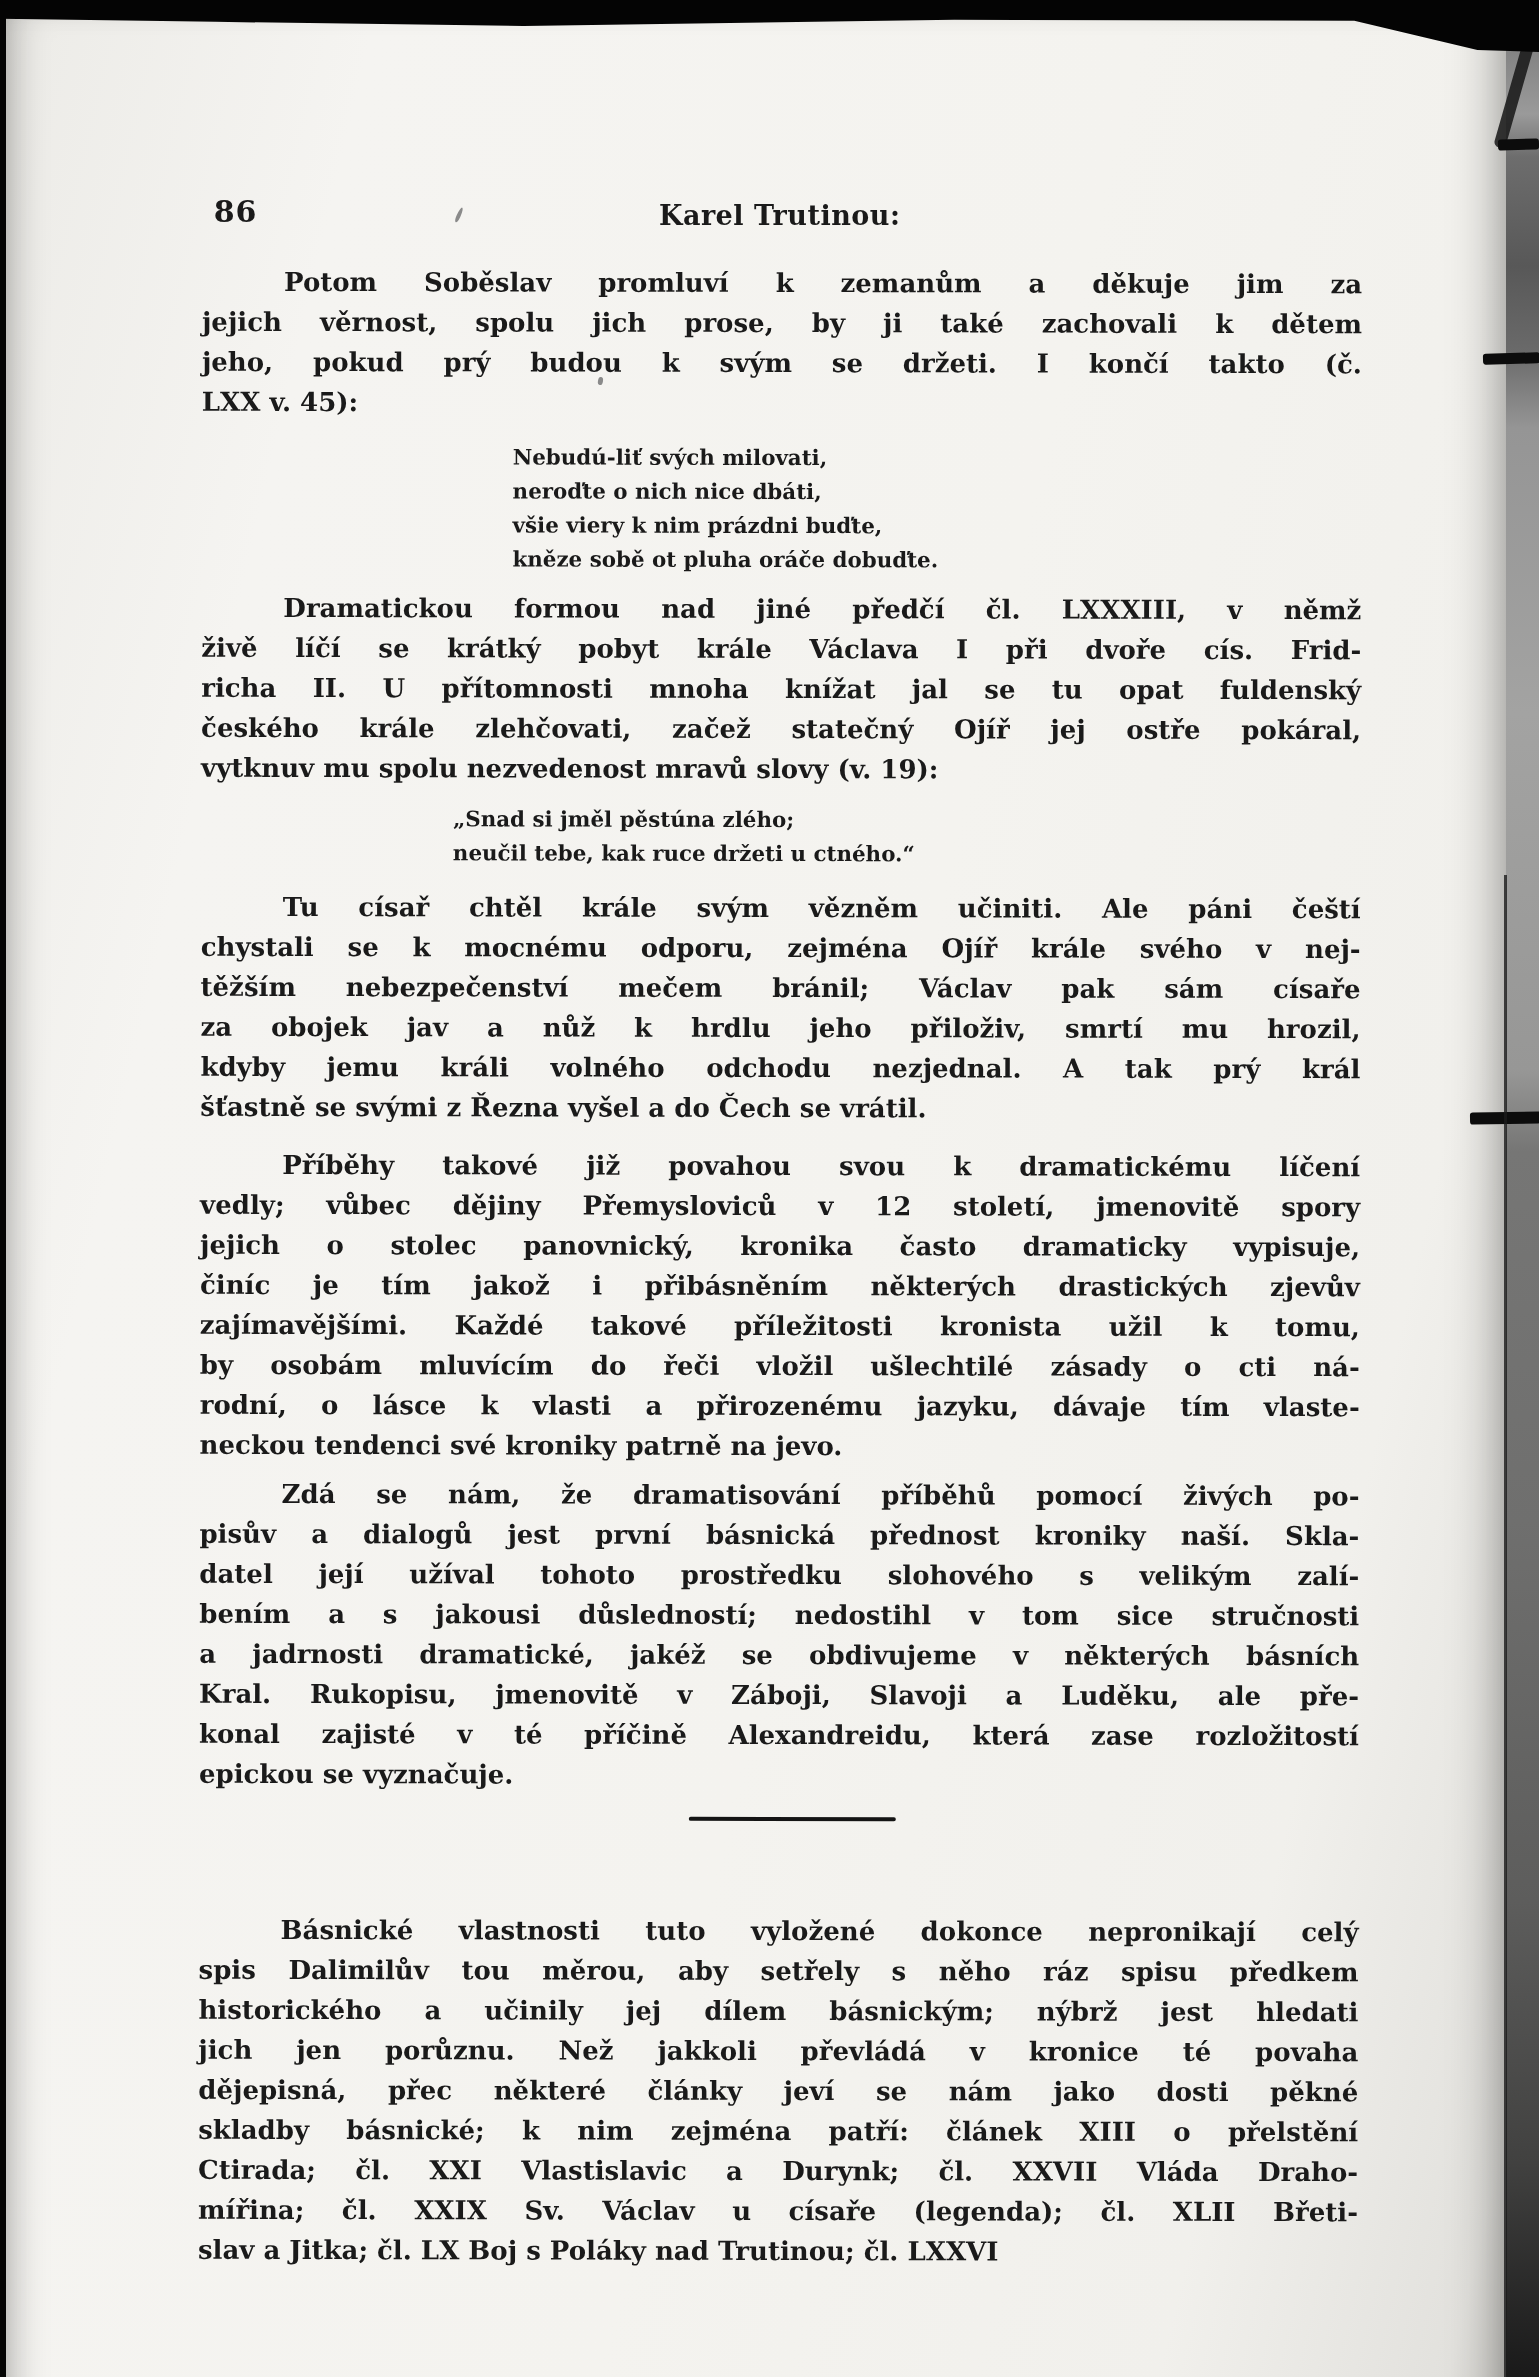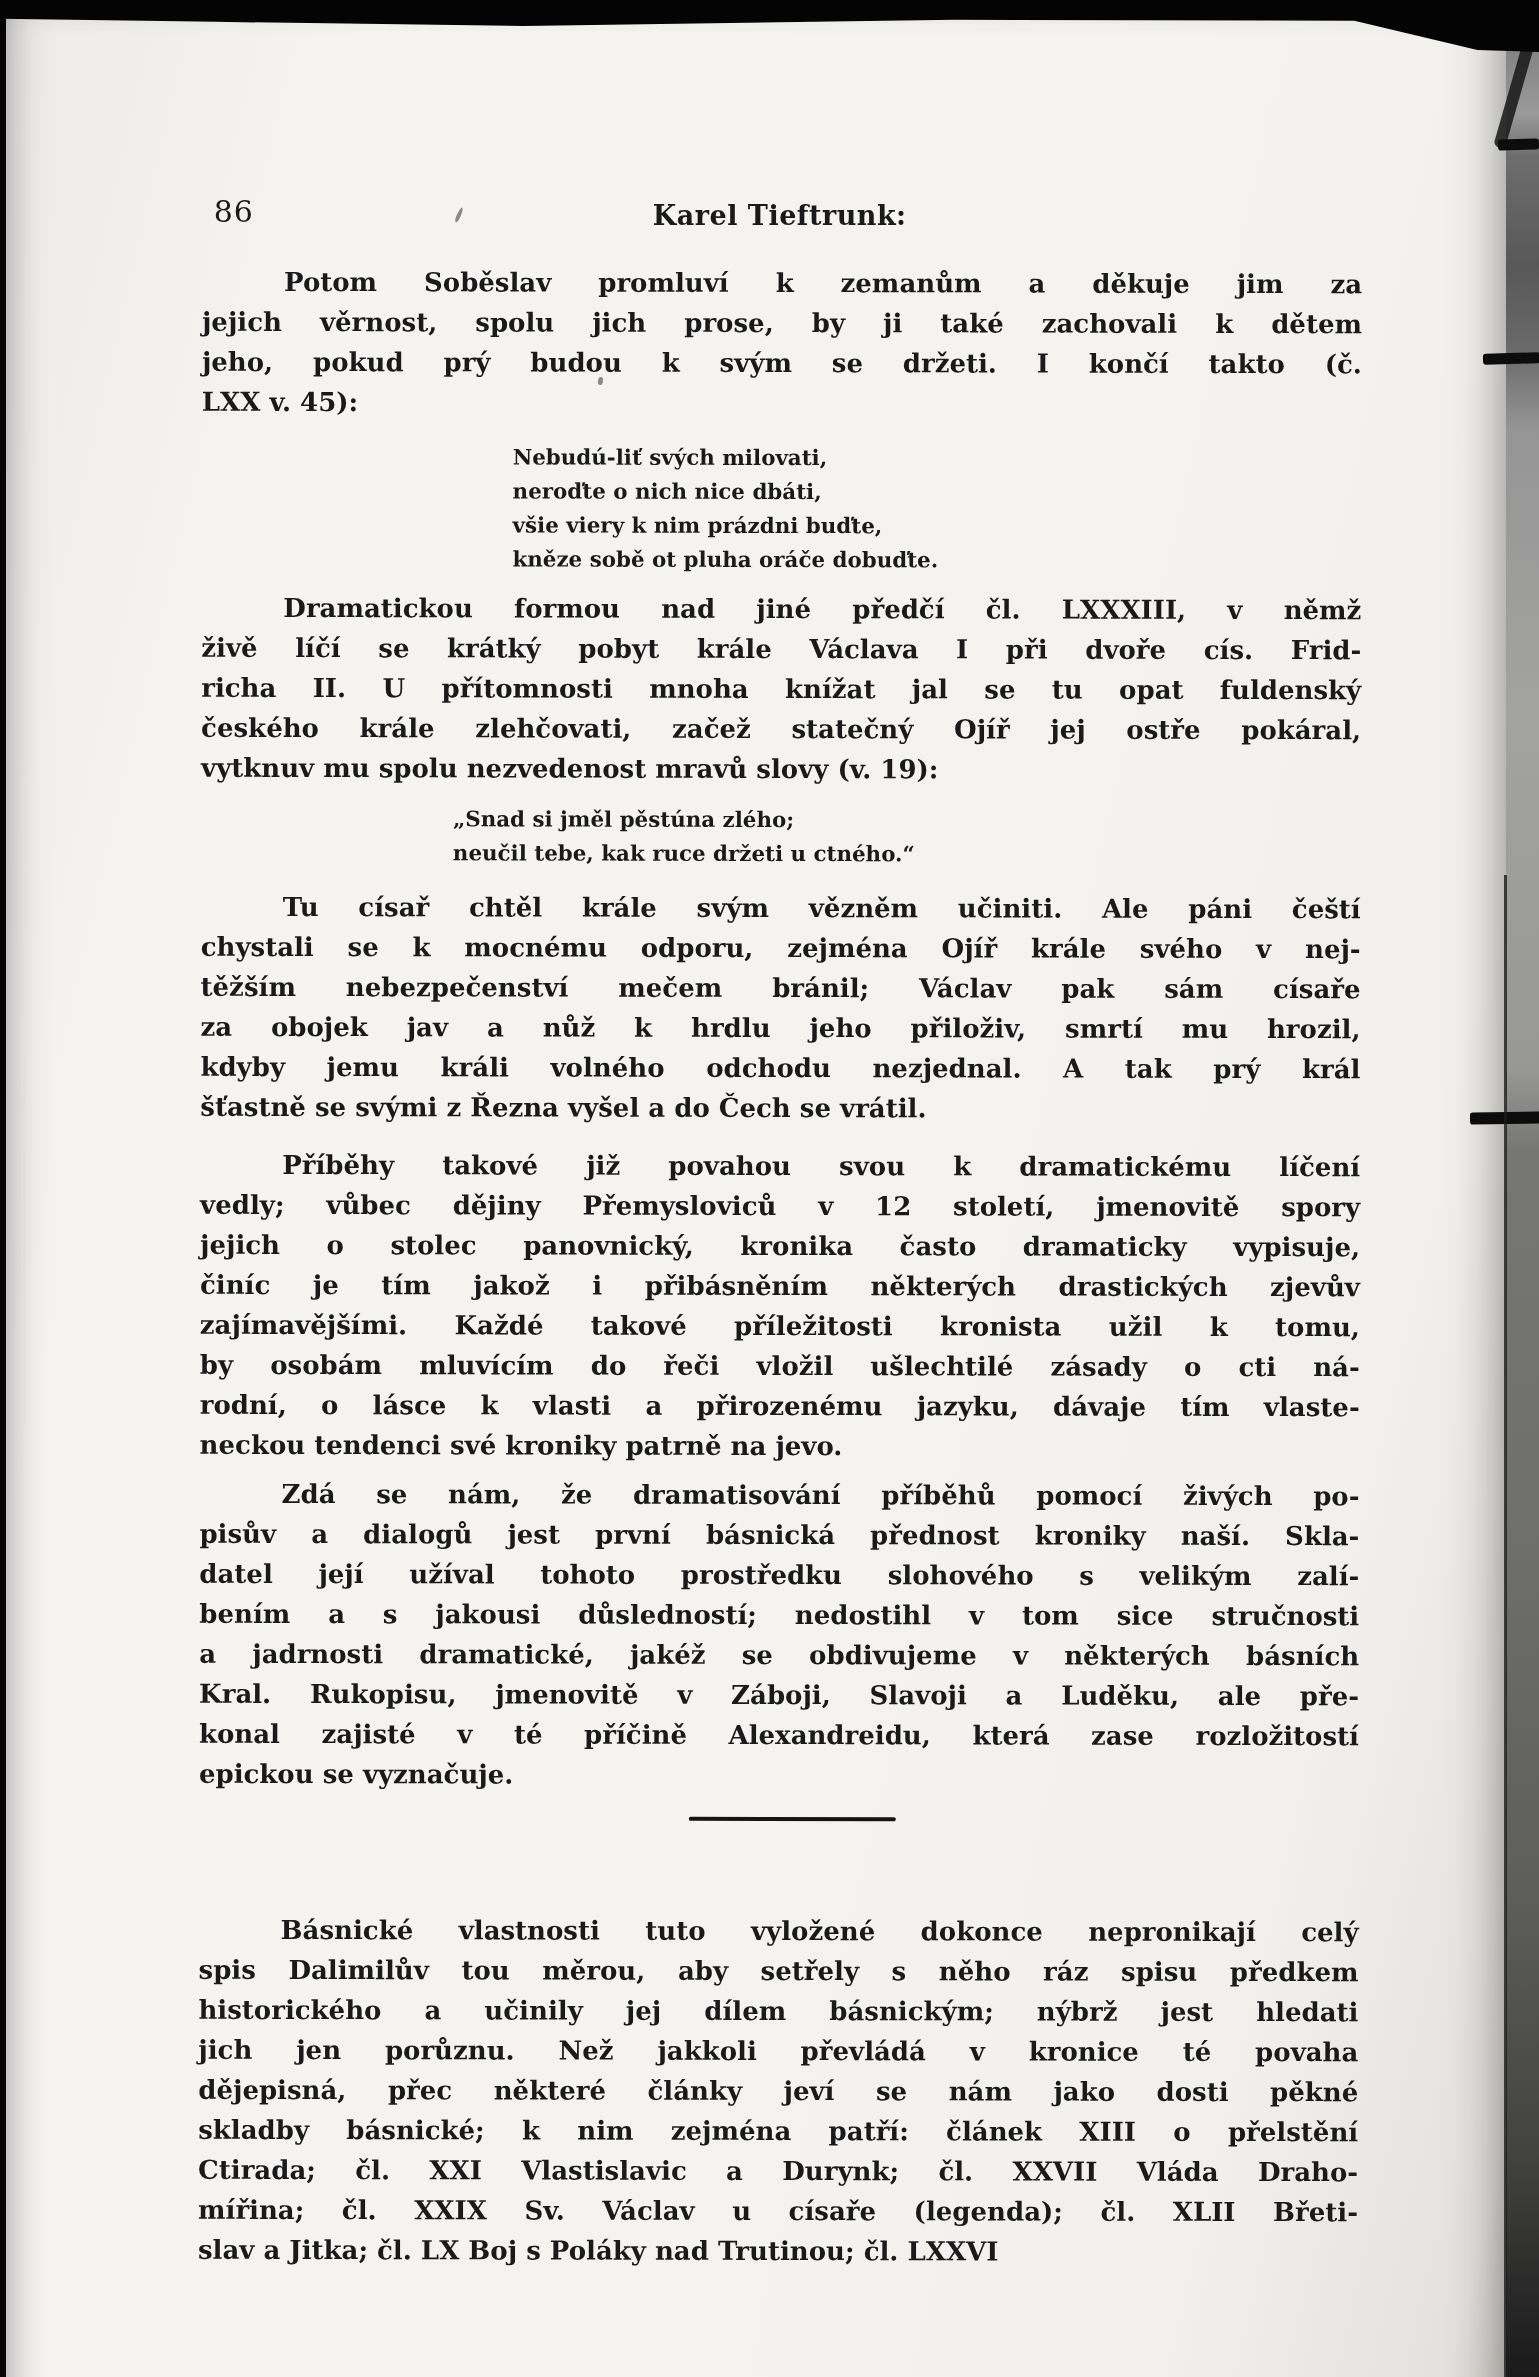--- a/index.html
+++ b/index.html
@@ -6,21 +6,21 @@
   .scan{position:relative;width:1539px;height:2479px;background:#030303;overflow:hidden;
         font-family:"DejaVu Serif","Liberation Serif",serif;}
   
   .page{position:absolute;left:5.7px;top:0;width:1502px;height:2479px;
         background:linear-gradient(103deg,#ecebe7 0%,#f5f4f1 18%,#f4f3ef 55%,#f1f0ec 82%,#e2e1dd 96%,#cfcec9 100%);
         box-shadow:inset 21.4px 12px 43px -21.4px rgba(0,0,0,.33),
                    inset -33px 0 52px -26px rgba(0,0,0,.38),
                    inset 0 -28.5px 43px -24px rgba(0,0,0,.25);
         color:#1a1a1a;}
   
-  .page-number{position:absolute;left:208px;top:194px;font-size:30px;font-weight:normal;letter-spacing:1px;}
+  .page-number{position:absolute;left:208px;top:194px;font-size:30px;font-weight:bold;letter-spacing:1px;}
   .running-header{position:absolute;left:194px;top:200px;width:1160px;text-align:center;
                   font-size:27px;font-weight:bold;letter-spacing:0.5px;}
   
   .text-column{position:absolute;left:194px;top:263px;width:1160px;transform:rotate(0.12deg);}
   .block{position:relative;}
   .block.paragraph .tl{height:40px;line-height:40px;font-size:26px;font-weight:bold;white-space:nowrap;}
   .block.paragraph .tl.just{white-space:normal;text-align:justify;text-align-last:justify;}
   .block.verse .tl,.block.quote .tl{height:34px;line-height:34px;font-size:21.4px;font-weight:bold;white-space:nowrap;}
   .tl.indent{padding-left:82px;}
   .block.verse{margin-left:311px;}
@@ -55,21 +55,21 @@
   .speckle-1{left:451px;top:207px;width:4.3px;height:16px;border-radius:50% 50% 50% 50%/60% 60% 40% 40%;transform:rotate(24deg);}
   .speckle-2{left:592px;top:377px;width:4.8px;height:7.6px;border-radius:50%;transform:rotate(10deg);}
 </style>
 </head>
 <body>
 
 <div class="scan">
 
   <div class="page">
     <div class="page-number">86</div>
-    <div class="running-header">Karel Tieftrunk:</div>
+    <div class="running-header">Karel Trutinou:</div>
     <div class="text-column">
         <div class="block paragraph">
           <div class="tl indent just">Potom Soběslav promluví k zemanům a děkuje jim za</div>
           <div class="tl just">jejich věrnost, spolu jich prose, by ji také zachovali k dětem</div>
           <div class="tl just">jeho, pokud prý budou k svým se držeti. I končí takto (č.</div>
           <div class="tl left">LXX v. 45):</div>
         </div>
         <div class="block verse">
           <div class="tl">Nebudú-liť svých milovati,</div>
           <div class="tl">neroďte o nich nice dbáti,</div>

